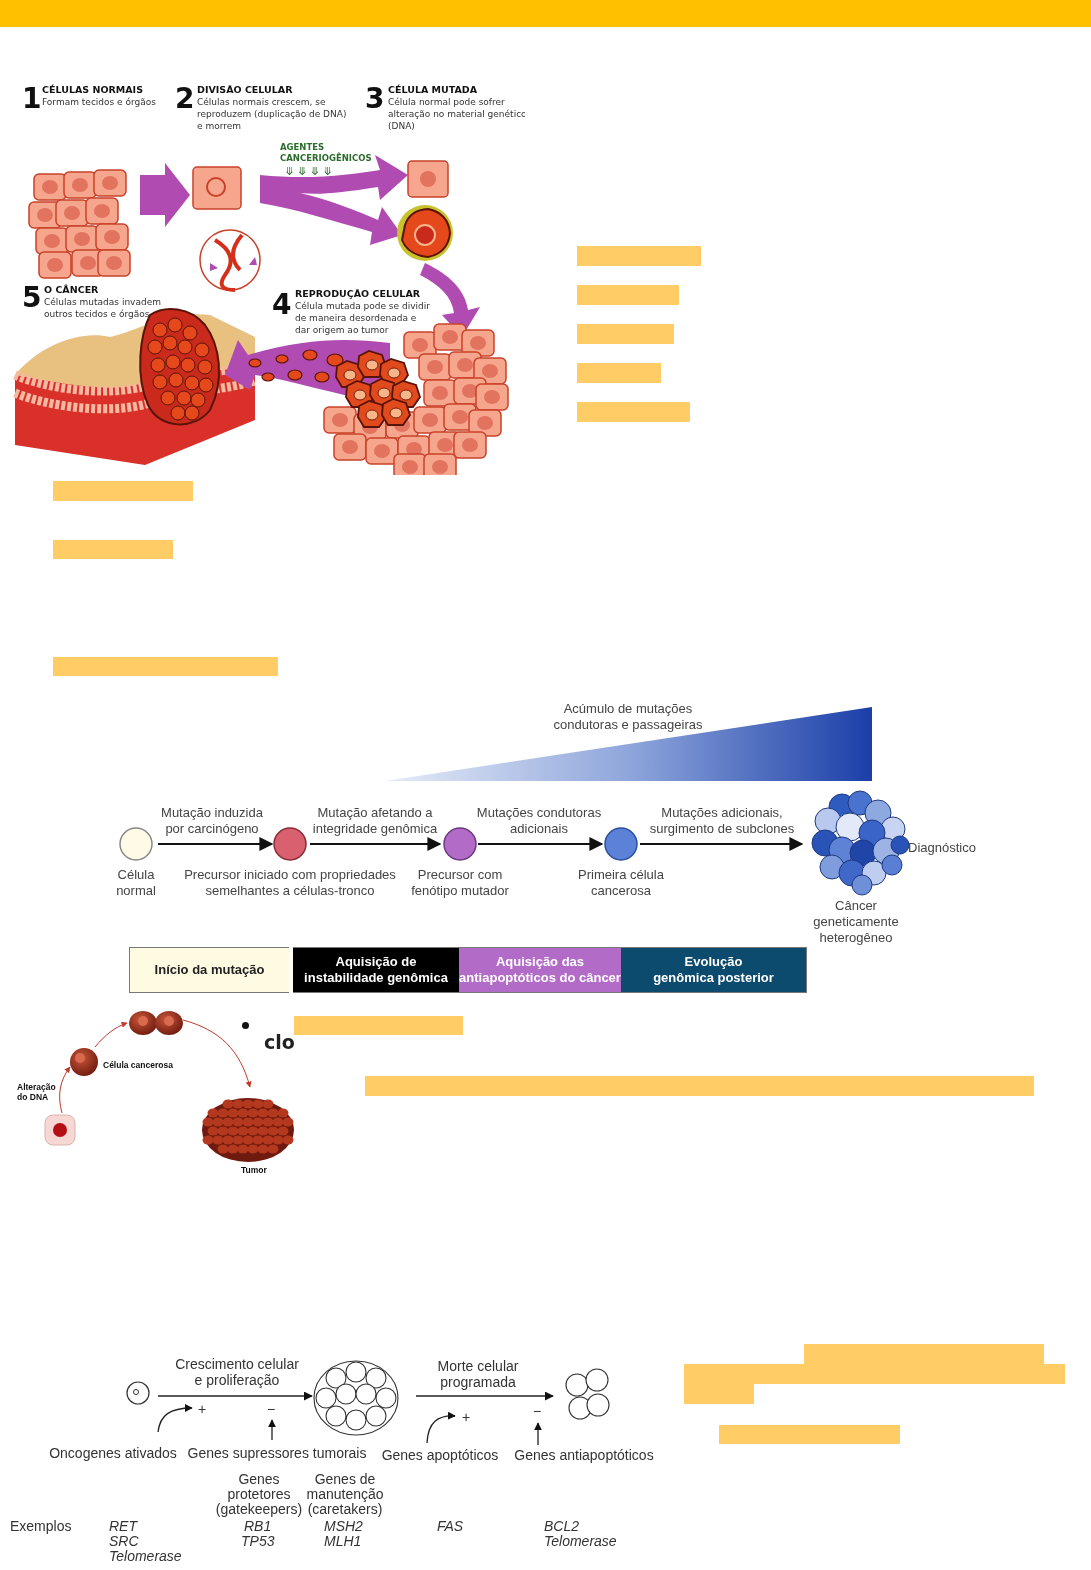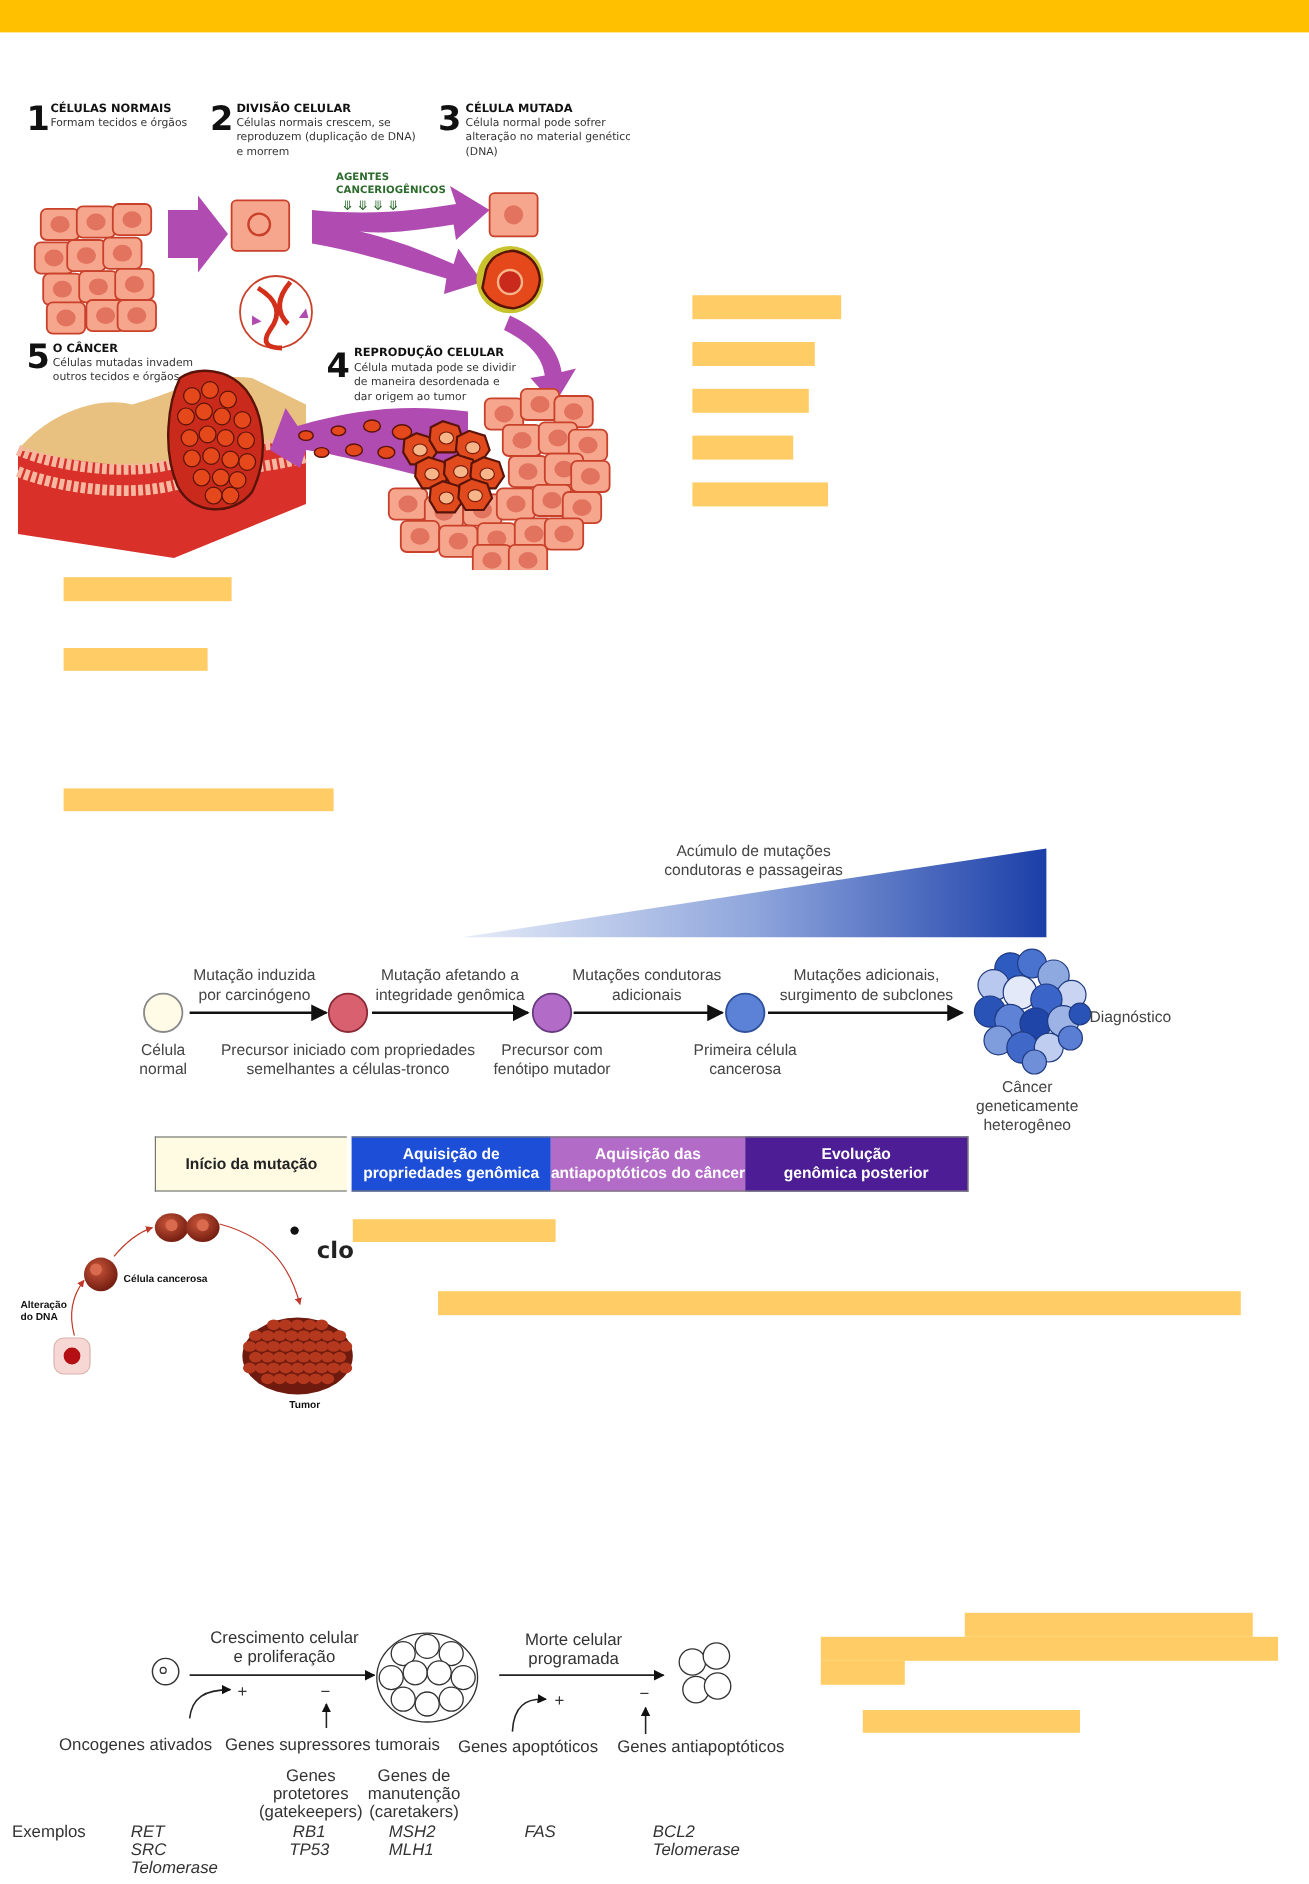--- a/index.html
+++ b/index.html
@@ -270,33 +270,33 @@
   </g>
   <text class="t2" x="808" y="157">Diagnóstico</text>
   <text class="t2" x="756" y="215" text-anchor="middle">Câncer</text>
   <text class="t2" x="756" y="231" text-anchor="middle">geneticamente</text>
   <text class="t2" x="756" y="247" text-anchor="middle">heterogêneo</text>
 </svg>
 
 <div class="stage" id="st0" style="left: 129px; width: 160px; border-left: 1px solid rgb(119, 119, 119); background: rgb(255, 251, 227); color: rgb(34, 34, 34);">
   <span>Início da mutação</span>
 </div>
-<div class="stage" id="st1" style="left: 293px; width: 166px; background: #1d4ed8; color: rgb(255, 255, 255);">
+<div class="stage" id="st1" style="left: 293px; width: 166px; background: #000000; color: rgb(255, 255, 255);">
   <div>
       <span>Aquisição de</span>
-      <span>propriedades genômica</span>
+      <span>instabilidade genômica</span>
     </div>
 </div>
 <div class="stage" id="st2" style="left: 459px; width: 162px; background: rgb(179, 107, 200); color: rgb(255, 255, 255);">
   <div>
       <span>Aquisição das</span>
       <span>antiapoptóticos do câncer</span>
     </div>
 </div>
-<div class="stage" id="st3" style="left: 621px; width: 186px; border-right: 1px solid rgb(119, 119, 119); background: #4c1d95; color: rgb(255, 255, 255);">
+<div class="stage" id="st3" style="left: 621px; width: 186px; border-right: 1px solid rgb(119, 119, 119); background: #0c4a6e; color: rgb(255, 255, 255);">
   <div>
       <span>Evolução</span>
       <span>genômica posterior</span>
     </div>
 </div>
 
 <svg class="fig" style="left:15px;top:1005px" width="300" height="175" viewBox="0 0 300 175">
   <defs>
     <radialGradient id="brc" cx="0.4" cy="0.35" r="0.7">
       <stop offset="0" stop-color="#C8553A"></stop>

